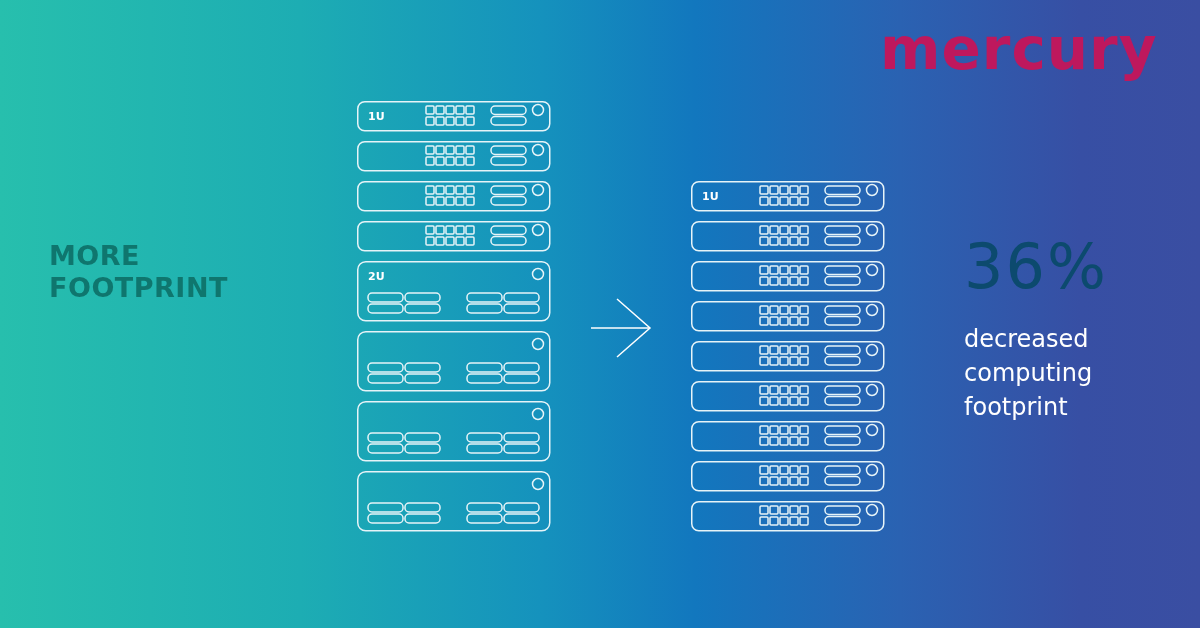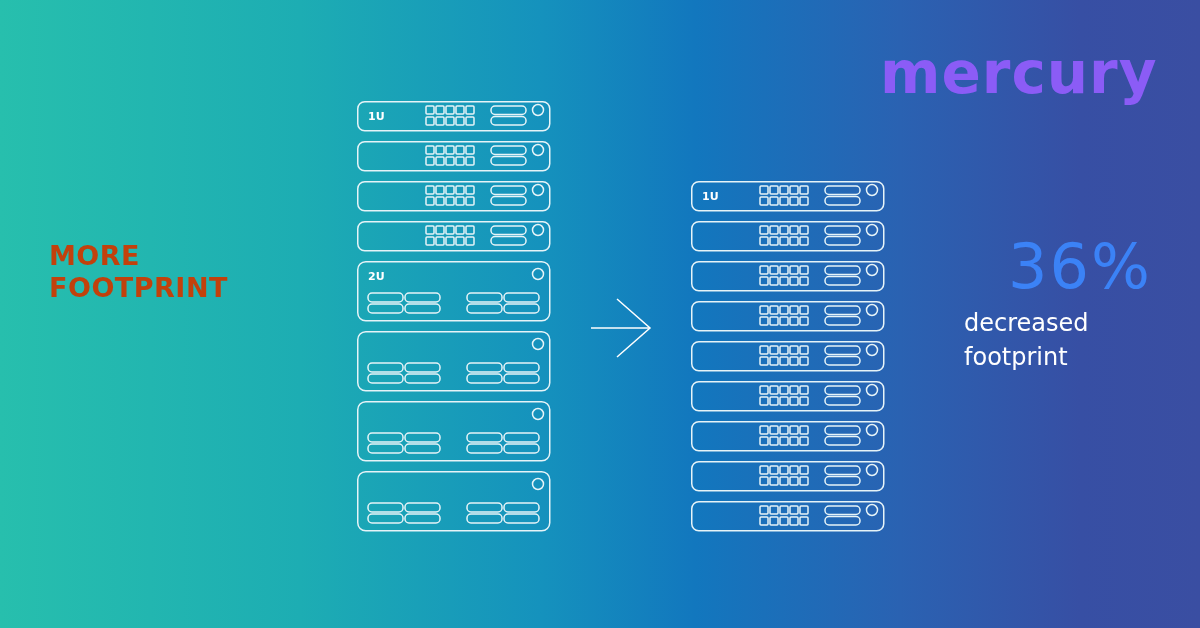--- a/index.html
+++ b/index.html
@@ -1,24 +1,24 @@
 <!DOCTYPE html>
 <html><head>
 <meta charset="utf-8">
 <style>
   html, body { margin:0; padding:0; }
   body { width:1200px; height:628px; overflow:hidden; position:relative;
     background: linear-gradient(90deg, #27BFAD 0%, #1DADB3 25%, #1592BD 45%, #1277BE 58%, #2A62B2 75%, #374FA4 90%, #3A4EA2 100%);
     font-family: "Liberation Sans", sans-serif; }
-  .logo { position:absolute; left:880px; top:44px; font-family:"DejaVu Sans", sans-serif; font-weight:bold; font-size:58px; color:#8b5cf6; letter-spacing:1px; line-height:1; }
-  .headline { position:absolute; left:49px; top:240px; color:#c2410c; font-family:"DejaVu Sans", sans-serif; font-weight:bold; font-size:27px; line-height:32px; letter-spacing:0.5px; }
+  .logo { position:absolute; left:880px; top:20px; font-family:"DejaVu Sans", sans-serif; font-weight:bold; font-size:58px; color:#be185d; letter-spacing:1px; line-height:1; }
+  .headline { position:absolute; left:49px; top:240px; color:#0f766e; font-family:"DejaVu Sans", sans-serif; font-weight:bold; font-size:27px; line-height:32px; letter-spacing:0.5px; }
   .headline div { white-space:nowrap; }
   .stat { position:absolute; left:964px; top:236px; }
-  .stat-value { color:#3b82f6; font-family:"DejaVu Sans", sans-serif; font-size:62px; font-weight:normal; line-height:1; letter-spacing:2px;margin-left:44px; }
-  .stat-label { color:#fff; font-family:"DejaVu Sans", sans-serif; font-size:24px; line-height:34px; margin-top:8px; }
+  .stat-value { color:#0c4a6e; font-family:"DejaVu Sans", sans-serif; font-size:62px; font-weight:normal; line-height:1; letter-spacing:2px; }
+  .stat-label { color:#fff; font-family:"DejaVu Sans", sans-serif; font-size:24px; line-height:34px; margin-top:24px; }
   .graphic { position:absolute; left:0; top:0; }
   .unit-label { fill:#fff; font-family:"DejaVu Sans", sans-serif; font-weight:bold; font-size:11px; }
 </style>
 </head>
 <body>
 
 <div class="logo">mercury</div>
 
 <div class="headline">
   <div>MORE</div>
@@ -90,15 +90,16 @@
     <use href="#u1" x="691" y="461"></use>
     <use href="#u1" x="691" y="501"></use>
     <text class="unit-label" x="702" y="200">1U</text>
   </g>
 </svg>
 
 <div class="stat">
   <div class="stat-value">36%</div>
   <div class="stat-label">
     <div>decreased</div>
+    <div>computing</div>
     <div>footprint</div>
   </div>
 </div>
 
 </body></html>

